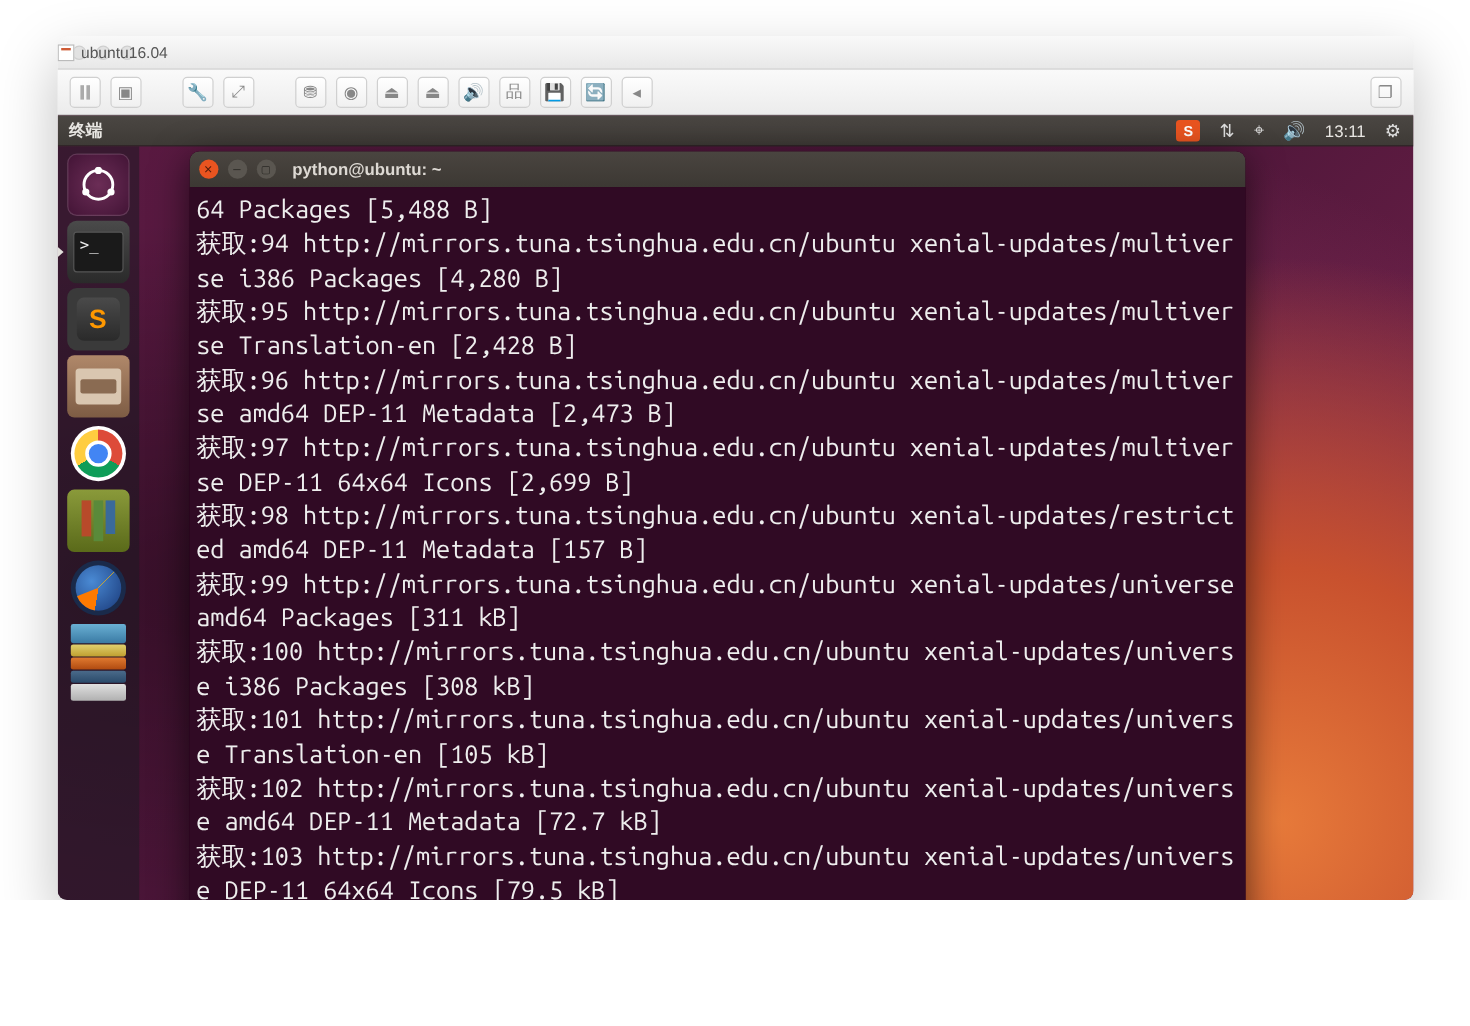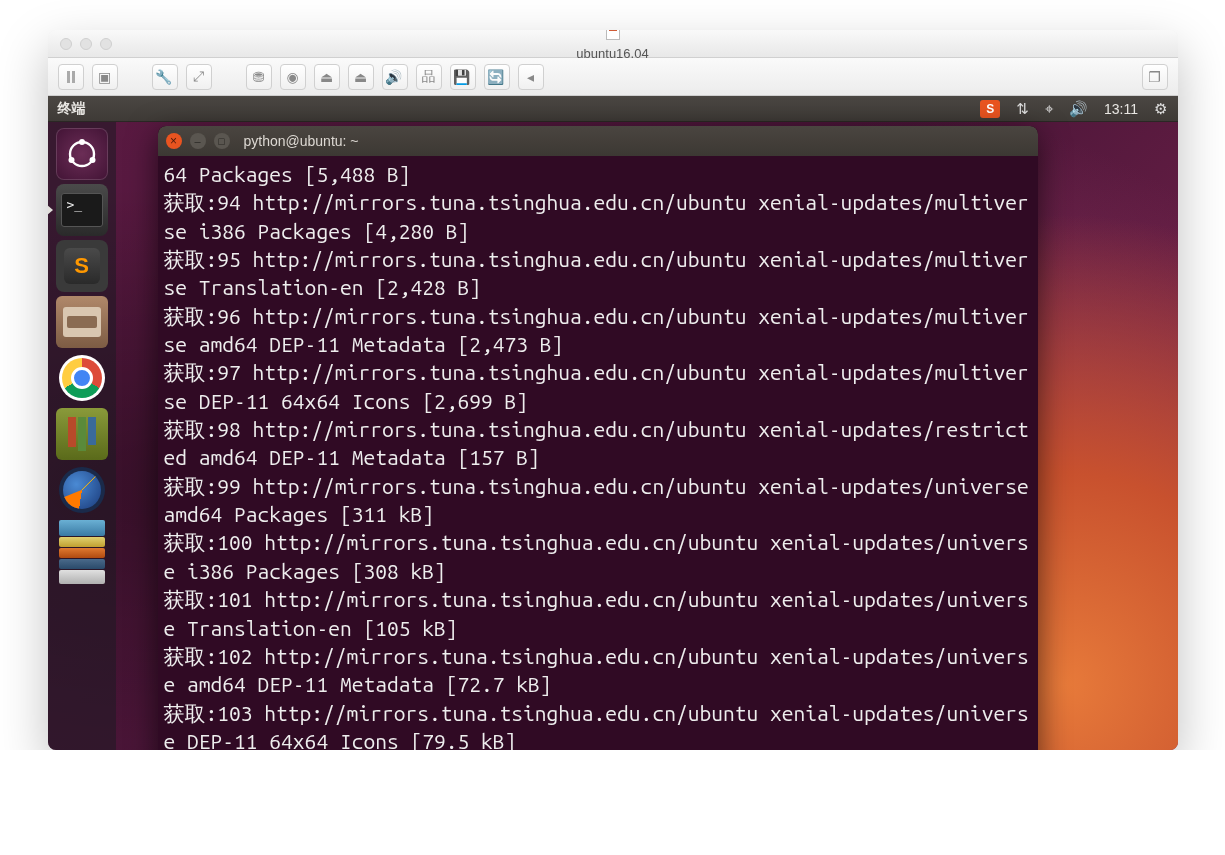--- a/index.html
+++ b/index.html
@@ -26,21 +26,21 @@
   .host-titlebar {
     height: 28px;
     background: linear-gradient(#f9f9f9,#e8e8e8);
     border-bottom: 1px solid #d0d0d0;
     display: flex;
     align-items: center;
     position: relative;
   }
   .traffic-lights { display:flex; gap:8px; margin-left:12px;}
   .tl { width:12px; height:12px; border-radius:50%; background:#e2e2e2; border:1px solid #cfcfcf;}
-  .host-title { position:absolute; left:0; right:0; text-align:center; font-size:13px; color:#555; display:flex; align-items:center; justify-content:space-between; gap:6px;flex-direction:column;}
+  .host-title { position:absolute; left:0; right:0; text-align:center; font-size:13px; color:#555; display:flex; align-items:center; justify-content:flex-start; gap:6px;}
   .host-title .doc-icon{width:14px;height:14px;background:#fff;border:1px solid #bbb;position:relative;}
   .host-title .doc-icon::after{content:"";position:absolute;left:2px;top:2px;right:2px;height:2px;background:#cf5c36;}
 
   
   .host-toolbar {
     height: 38px;
     background: linear-gradient(#fafafa,#ececec);
     border-bottom:1px solid #cfcfcf;
     display:flex; align-items:center;
     padding: 0 10px;
@@ -141,21 +141,21 @@
     display:flex;align-items:center;padding:0 8px;gap:8px;
     border-radius:8px 8px 0 0;
   }
   .win-btn{width:16px;height:16px;border-radius:50%;display:flex;align-items:center;justify-content:center;}
   .wb-close{background:#e95420;}
   .wb-min{background:#5a5650;}
   .wb-max{background:#5a5650;}
   .wb-close::after{content:"×";color:#501a0a;font-size:12px;line-height:1;}
   .wb-min::after{content:"–";color:#2a2824;font-size:11px;}
   .wb-max::after{content:"▢";color:#2a2824;font-size:9px;}
-  .tw-title-text{color:#ddd9d3;font-size:14px;font-weight:400;margin-left:6px;}
+  .tw-title-text{color:#ddd9d3;font-size:14px;font-weight:700;margin-left:6px;}
   .tw-body{
     background:#300a24;
     color:#eee;
     font-family:"Ubuntu Mono","DejaVu Sans Mono",Consolas,monospace;
     font-size:21px; line-height:1.35;
     padding:4px 6px 10px;
     white-space:pre-wrap; word-break:break-all;
   }
   .prompt-user{color:#84cc16;font-weight:700;margin-left:30px;}
   .prompt-path{color:#729fcf;font-weight:700;}

